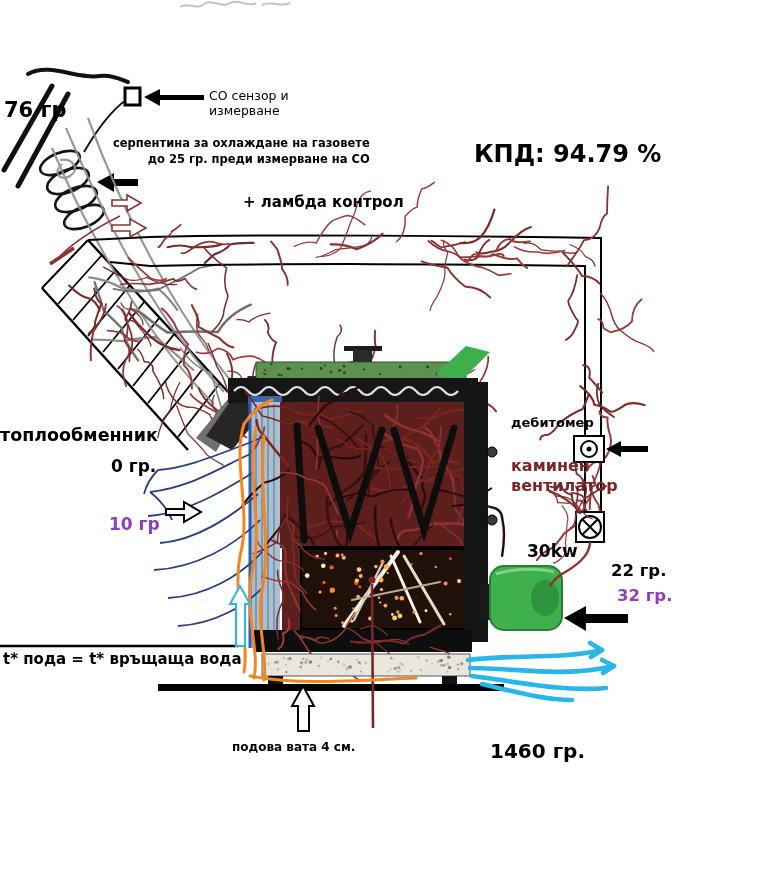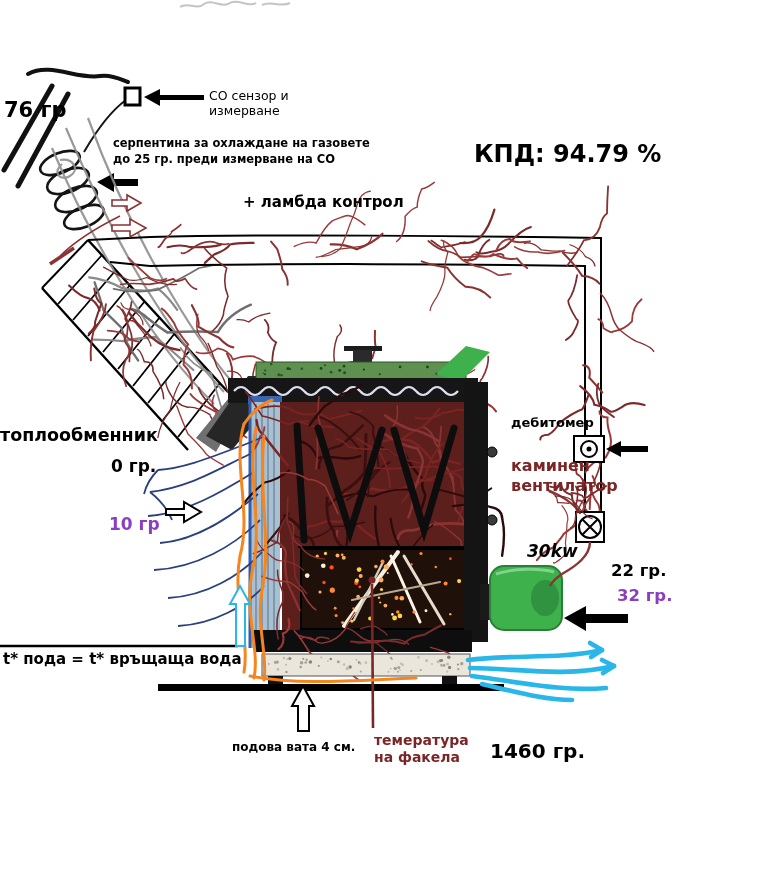--- a/index.html
+++ b/index.html
@@ -9,29 +9,29 @@
   }
   .canvas svg{position:absolute;left:0;top:0;}
   .lbl{position:absolute;white-space:pre-line;line-height:1.22;}
   .b{font-weight:bold;}
   .dr{color:var(--c-darkred,#7b2626);}
   .pu{color:var(--c-purple,#8b3fc0);}
   .l76   {left:4px;  top:98px; font-size:21px;}
   .lco   {left:209px;top:88px; font-size:12.5px;}
   .lppm  {left:311px;top:85px; font-size:20px;}
   .lkpd  {left:474px;top:140px;font-size:24px;}
-  .lserp {left:113px;top:136px;font-size:11.5px;line-height:1.35;}
+  .lserp {left:113px;top:136px;font-size:11.5px;line-height:1.35;text-align:right;}
   .llam  {left:126px;top:196px;font-size:12px;}
   .llamc {left:243px;top:193px;font-size:15px;text-align:center;}
   .lheat {left:0px;  top:425px;font-size:17.5px;}
   .l0    {left:111px;top:456px;font-size:17px;}
   .l10   {left:109px;top:514px;font-size:17px;}
   .ldeb  {left:511px;top:415px;font-size:13px;}
   .lfan  {left:511px;top:456px;font-size:16px;}
-  .l30   {left:527px;top:541px;font-size:17px;font-style:italic;}
+  .l30   {left:527px;top:541px;font-size:17px;}
   .l22   {left:611px;top:561px;font-size:16.5px;}
   .l32   {left:617px;top:586px;font-size:16.5px;}
   .lfloor{left:3px;  top:650px;font-size:15px;}
   .lwool {left:232px;top:740px;font-size:12px;text-align:center;}
   .lflame{left:374px;top:732px;font-size:14px;}
   .l1460 {left:490px;top:739px;font-size:20px;}
 </style>
 </head>
 <body>
 
@@ -555,17 +555,15 @@
   <div class="lbl b l0">0 гр.</div>
   <div class="lbl b pu l10">10 гр</div>
   <div class="lbl b ldeb">дебитомер</div>
   <div class="lbl b dr lfan">каминен
 вентилатор</div>
   <div class="lbl b l30">30kw</div>
   <div class="lbl b l22">22 гр.</div>
   <div class="lbl b pu l32">32 гр.</div>
   <div class="lbl b lfloor">t* пода = t* връщаща вода</div>
   <div class="lbl b lwool">подова вата 4 см.</div>
-  <div class="lbl b dr lflame">темература
-на факела</div>
   <div class="lbl b l1460">1460 гр.</div>
 
 </div>
 
 </body></html>

